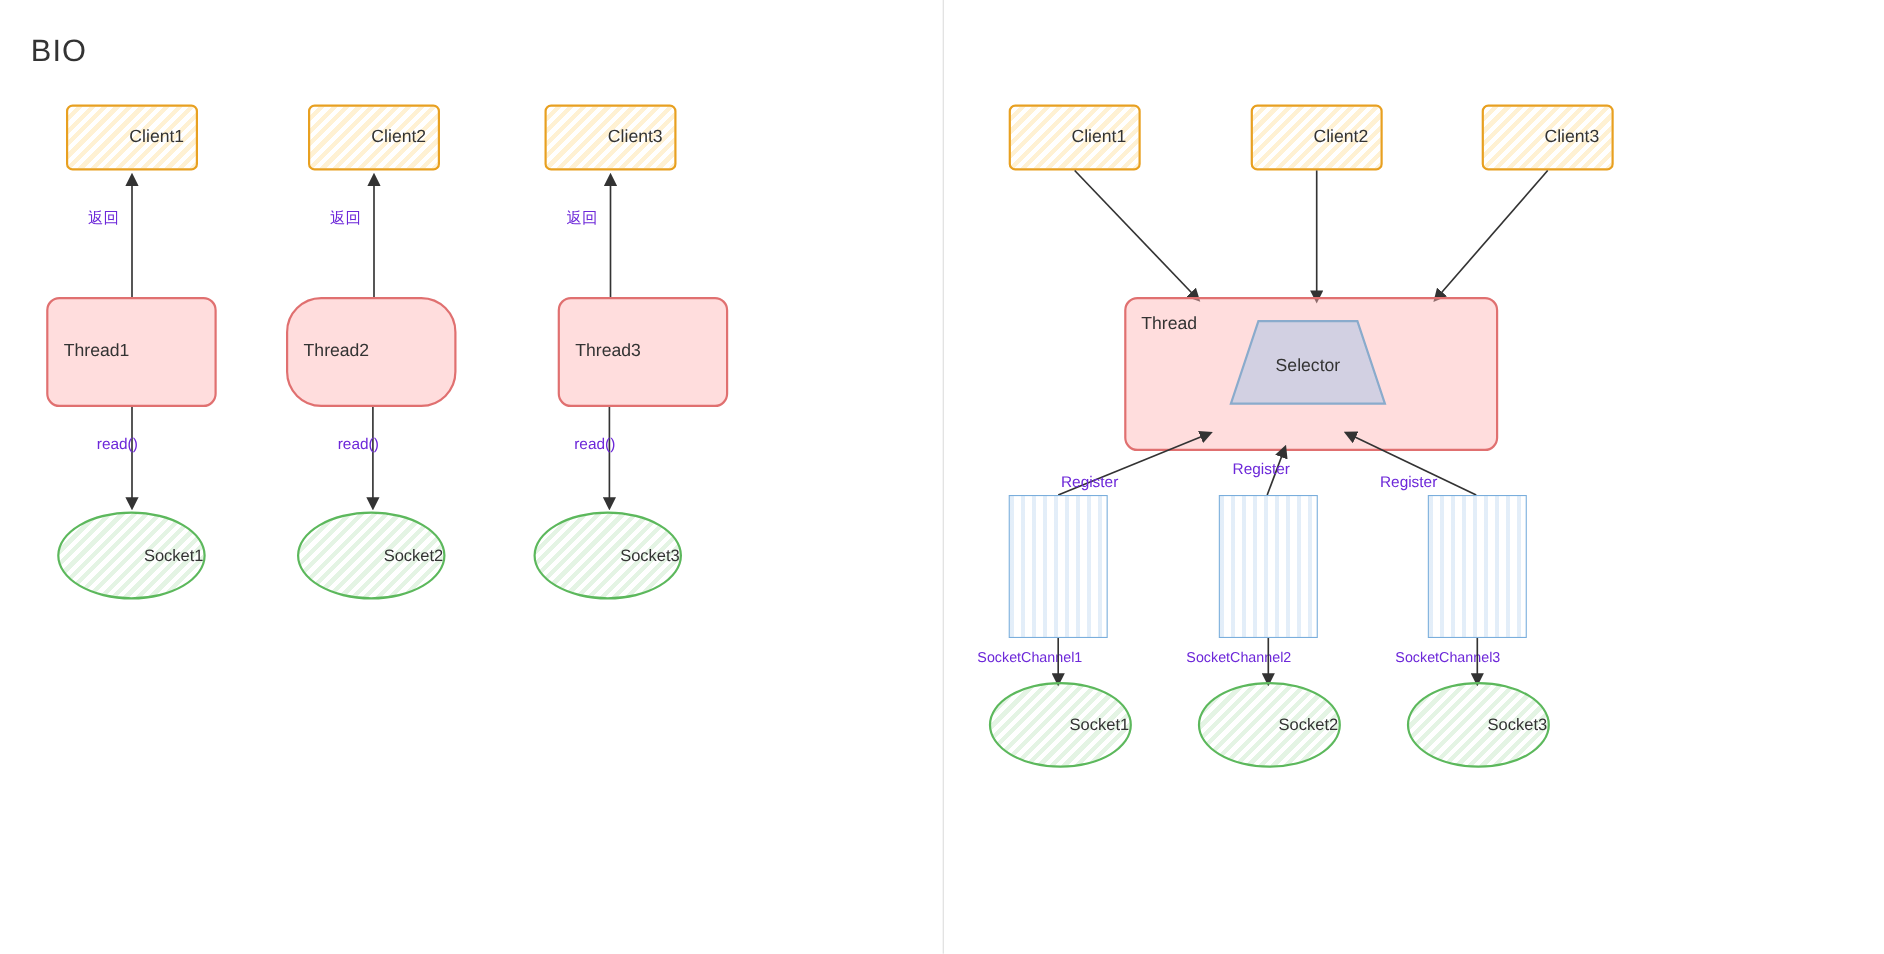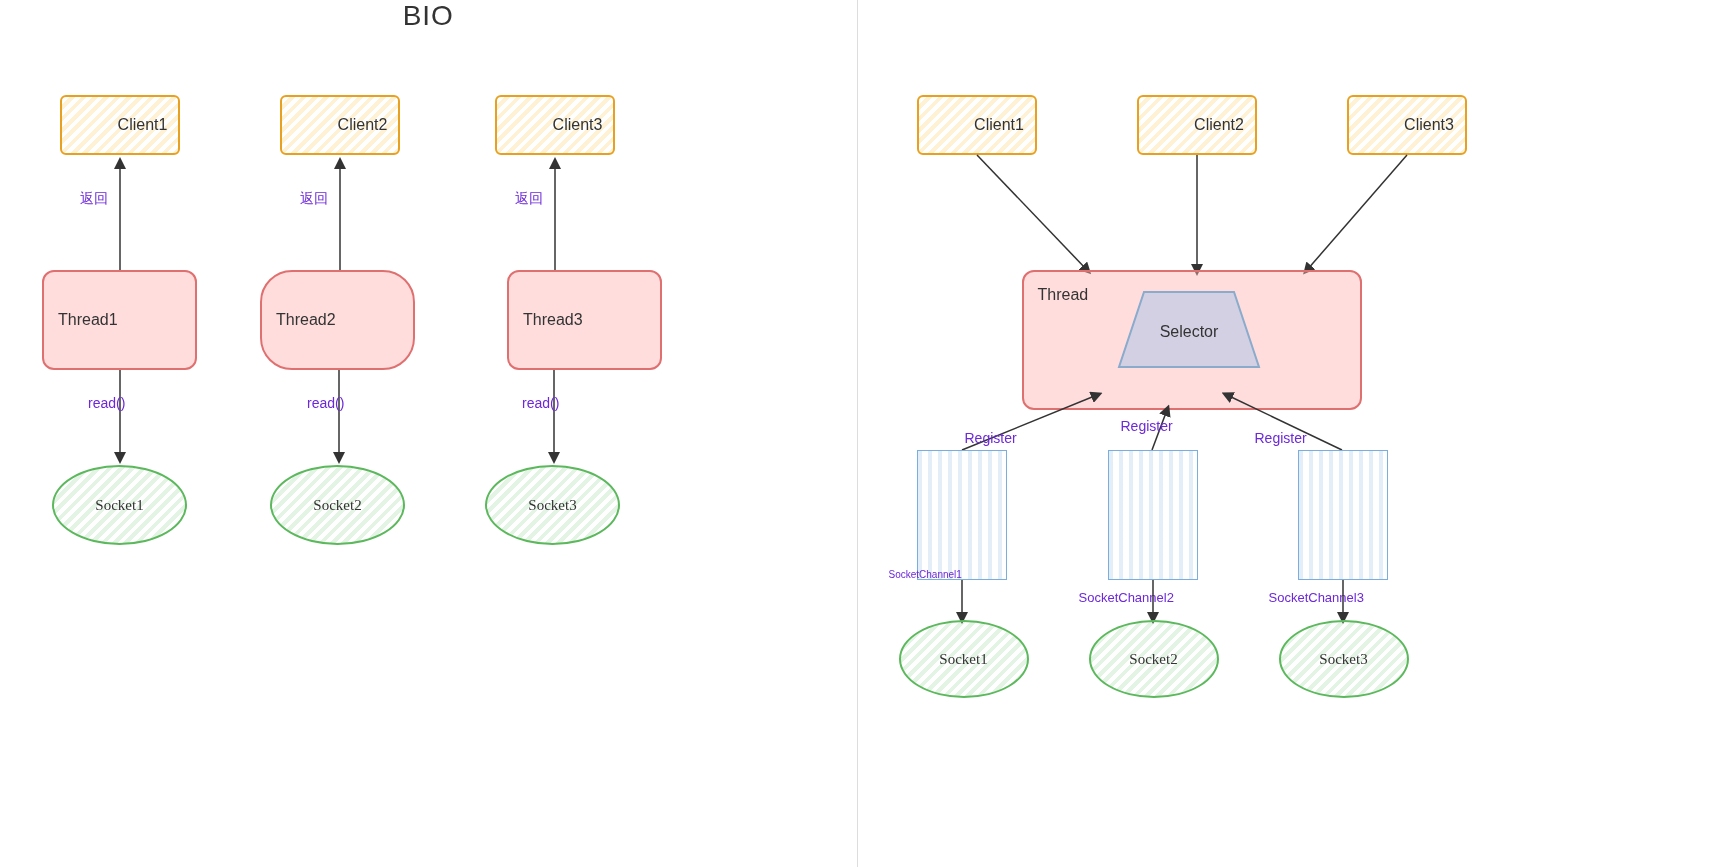--- a/index.html
+++ b/index.html
@@ -18,25 +18,26 @@
       height: 867px;
       position: relative;
     }
 
     .section {
       flex: 1;
       position: relative;
     }
 
     .section-title {
-      text-align: center;
       font-size: 28px;
       font-weight: 400;
       color: #333;
+      margin-top: 30px;
       letter-spacing: 1px;
+      padding-left: 28px;
     }
 
     
     .client-box {
       position: absolute;
       width: 120px;
       height: 60px;
       border: 2px solid #e8a020;
       border-radius: 6px;
       display: flex;
@@ -68,31 +69,30 @@
       background: rgba(255,180,180,0.45);
     }
 
     
     .socket-ellipse {
       position: absolute;
       border: 2px solid #5cb85c;
       border-radius: 50%;
       display: flex;
       align-items: center;
-      justify-content: center;
+      justify-content: flex-end;
       font-size: 15px;
       color: #333;
       background: repeating-linear-gradient(
         -45deg,
         rgba(120,200,120,0.2),
         rgba(120,200,120,0.2) 4px,
         rgba(255,255,255,0.1) 4px,
         rgba(255,255,255,0.1) 8px
       );
-      font-family: Liberation Serif, serif;
     }
 
     
     .channel-box {
       position: absolute;
       width: 90px;
       height: 130px;
       border: 1.5px solid #7aaedc;
       display: flex;
       align-items: flex-end;
@@ -304,21 +304,21 @@
     <div class="label-text" style="left:264px; top:418px;">Register</div>
     <div class="label-text" style="left:398px; top:430px;">Register</div>
 
     <div class="channel-box" style="left:60px; top:450px;">
     </div>
     <div class="channel-box" style="left:251px; top:450px;">
     </div>
     <div class="channel-box" style="left:441px; top:450px;">
     </div>
 
-    <div class="label-text" style="left:32px; top:569px; font-size:10px;">SocketChannel1</div>
+    <div class="label-text" style="left:32px; top:590px; font-size:13px;">SocketChannel1</div>
     <div class="label-text" style="left:222px; top:590px; font-size:13px;">SocketChannel2</div>
     <div class="label-text" style="left:412px; top:590px; font-size:13px;">SocketChannel3</div>
 
     <svg class="arrow" style="left:0; top:0; width:700px; height:867px; position:absolute;">
       <defs>
         <marker id="cs1" markerWidth="8" markerHeight="8" refX="4" refY="4" orient="auto">
             <path d="M0,0 L8,4 L0,8 Z" fill="#333"></path>
           </marker>
         <marker id="cs2" markerWidth="8" markerHeight="8" refX="4" refY="4" orient="auto">
             <path d="M0,0 L8,4 L0,8 Z" fill="#333"></path>

